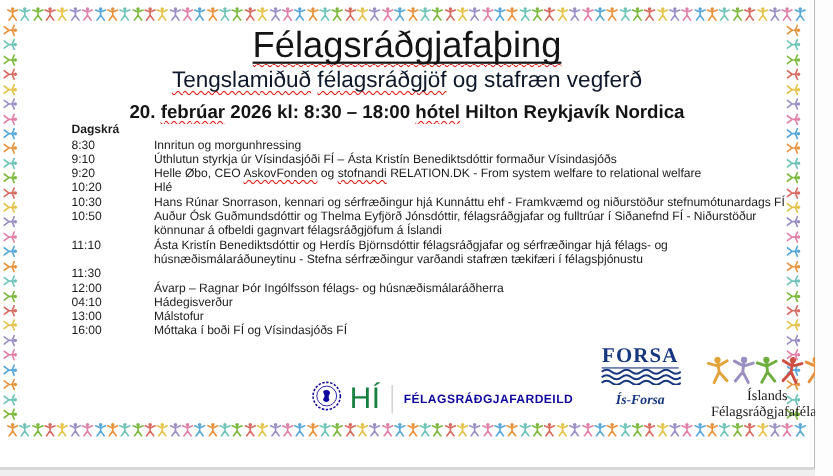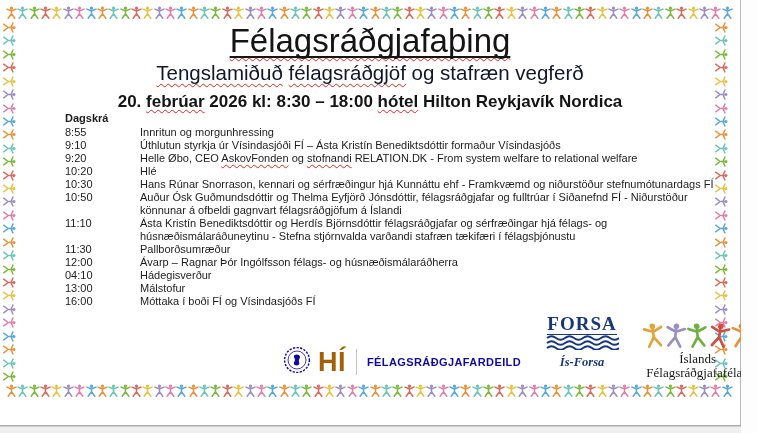--- a/index.html
+++ b/index.html
@@ -32,21 +32,21 @@
 
   .agenda{position:absolute;left:65px;top:112px;width:658px;font-size:11px;
          line-height:13px;color:#1c1c1c;}
   .agenda-heading{font-weight:bold;margin-bottom:1px;}
   .row{display:flex;}
   .time{flex:0 0 75px;}
   .item{flex:1;max-width:582px;}
 
   .logos{position:absolute;left:283px;top:314px;display:flex;align-items:flex-end;gap:18px;}
   .hi-logo{display:flex;align-items:center;gap:7px;margin-bottom:8px;}
-  .hi-abbr{font-size:27px;font-weight:bold;color:#a16207;letter-spacing:0.5px;line-height:1;}
+  .hi-abbr{font-size:27px;font-weight:normal;color:#15803d;letter-spacing:0.5px;line-height:1;}
   .hi-divider{width:1px;height:26px;background:#c3c3c3;margin:0 3px;}
   .hi-dept{font-size:11px;font-weight:bold;color:#10099F;letter-spacing:0.4px;}
   .forsa-logo{text-align:center;color:#16367f;margin-bottom:16px;width:86px;}
   .forsa-name{font-family:"Liberation Serif",serif;font-size:19px;font-weight:bold;
         letter-spacing:1px;line-height:1;border-bottom:1.5px solid #16367f;
         display:inline-block;padding-bottom:1px;}
   .forsa-sub{font-family:"Liberation Serif",serif;font-size:12.5px;font-weight:bold;
         font-style:italic;margin-top:1px;}
   .fi-logo{text-align:center;margin-bottom:6px;}
   .fi-dancers{display:flex;align-items:flex-end;justify-content:center;gap:1px;height:36px;}
@@ -804,21 +804,21 @@
     </div>
 
     <div class="dateline">
       <span class="spellable">20. <span class="sq">febrúar</span> 2026 kl: 8:30 – 18:00 <span class="sq">hótel</span> Hilton Reykjavík Nordica</span>
     </div>
 
     <div class="agenda">
       <div class="agenda-heading">Dagskrá</div>
       <div id="agenda-list">
           <div class="row">
-            <div class="time">8:55</div>
+            <div class="time">8:30</div>
             <div class="item">Innritun og morgunhressing</div>
           </div>
           <div class="row">
             <div class="time">9:10</div>
             <div class="item">Úthlutun styrkja úr Vísindasjóði FÍ – Ásta Kristín Benediktsdóttir formaður Vísindasjóðs</div>
           </div>
           <div class="row">
             <div class="time">9:20</div>
             <div class="item spellable">Helle Øbo, CEO <span class="sq">AskovFonden</span> og <span class="sq">stofnandi</span> RELATION.DK - From system welfare to relational welfare</div>
           </div>
@@ -829,25 +829,24 @@
           <div class="row">
             <div class="time">10:30</div>
             <div class="item">Hans Rúnar Snorrason, kennari og sérfræðingur hjá Kunnáttu ehf - Framkvæmd og niðurstöður stefnumótunardags FÍ</div>
           </div>
           <div class="row">
             <div class="time">10:50</div>
             <div class="item">Auður Ósk Guðmundsdóttir og Thelma Eyfjörð Jónsdóttir, félagsráðgjafar og fulltrúar í Siðanefnd FÍ - Niðurstöður könnunar á ofbeldi gagnvart félagsráðgjöfum á Íslandi</div>
           </div>
           <div class="row">
             <div class="time">11:10</div>
-            <div class="item">Ásta Kristín Benediktsdóttir og Herdís Björnsdóttir félagsráðgjafar og sérfræðingar hjá félags- og húsnæðismálaráðuneytinu - Stefna stjórnvalda varðandi stafræn tækifæri í félagsþjónustu</div>
+            <div class="item">Ásta Kristín Benediktsdóttir og Herdís Björnsdóttir félagsráðgjafar og sérfræðingar hjá félags- og húsnæðismálaráðuneytinu - Stefna sérfræðingur varðandi stafræn tækifæri í félagsþjónustu</div>
           </div>
           <div class="row">
             <div class="time">11:30</div>
-            <div class="item">Pallborðsumræður</div>
           </div>
           <div class="row">
             <div class="time">12:00</div>
             <div class="item">Ávarp – Ragnar Þór Ingólfsson félags- og húsnæðismálaráðherra</div>
           </div>
           <div class="row">
             <div class="time">04:10</div>
             <div class="item">Hádegisverður</div>
           </div>
           <div class="row">

